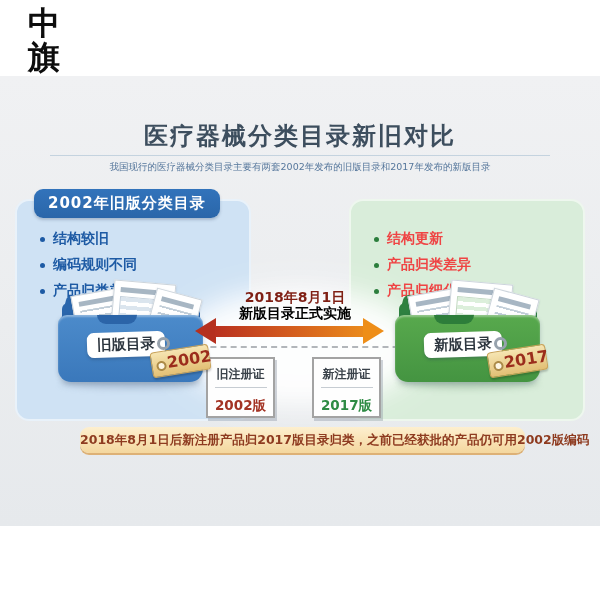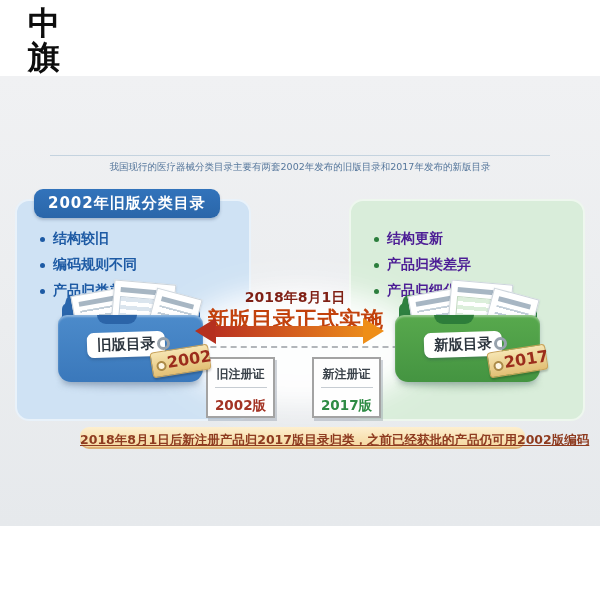--- a/index.html
+++ b/index.html
@@ -34,21 +34,21 @@
   .badge { top:189px; padding:5px 14px; border-radius:9px; color:#ffffff;
            font-size:15px; font-weight:800; letter-spacing:1px; z-index:3;
            box-shadow:0 2px 3px rgba(40,60,90,.25); white-space:nowrap; }
   #badge-old { left:34px; background:linear-gradient(180deg,#3273bb,#2a66a9); }
   #badge-new { left:370px; background:linear-gradient(180deg,#339a4e,#2b8a41); }
   .bullets { top:230px; list-style:none; z-index:3; }
   #bullets-old { left:40px; }
   #bullets-new { left:374px; }
   .bullets li { font-size:14px; font-weight:700; margin-bottom:8px; display:flex; align-items:center; }
   #bullets-old li { color:#1d5aa4; }
-  #bullets-new li { color:#4c1d95; }
+  #bullets-new li { color:#ef4444; }
   .dot { display:inline-block; width:5px; height:5px; border-radius:50%; margin-right:8px; }
   #bullets-old .dot { background:#1d5aa4; }
   #bullets-new .dot { background:#2b7e3c; }
 
   
   #cloud { left:178px; top:288px; width:244px; height:118px; background:#ffffff;
            border-radius:50%; filter:blur(14px); opacity:.95; z-index:2; }
   #dashed-connector { left:180px; top:346px; width:330px; height:0;
                       border-top:2px dashed #b2b6ba; z-index:3; }
 
@@ -102,21 +102,21 @@
   #new-fnotch { left:434px; top:315px; background:#2d7d3a; }
   #new-flabel { left:424px; top:332px; }
   #new-fring  { left:494px; top:337px; }
   #new-ftag   { left:488px; top:348px; }
   #new-fshadow{ left:397px; top:377px; background:rgba(110,150,115,.32); }
 
   
   #date-text  { left:200px; top:289px; width:190px; text-align:center;
                 font-size:14px; font-weight:800; color:#7f1f14; z-index:6; }
   #event-text { left:190px; top:305px; width:210px; text-align:center;
-                font-size:22px; font-weight:800; color:#c2410c; z-index:6; }
+                font-size:14px; font-weight:800; color:#000000; z-index:6; }
   #arrow-shaft { left:215px; top:326px; width:149px; height:11px; z-index:6;
                  background:linear-gradient(90deg,#b93120,#d35c1e,#ea8a1b); }
   #arrow-head-left  { left:195px; top:318px; width:0; height:0; z-index:6;
                       border-top:13px solid transparent; border-bottom:13px solid transparent;
                       border-right:21px solid #b5301f; }
   #arrow-head-right { left:363px; top:318px; width:0; height:0; z-index:6;
                       border-top:13px solid transparent; border-bottom:13px solid transparent;
                       border-left:21px solid #ee8e18; }
 
   
@@ -124,37 +124,38 @@
           box-shadow:2px 3px 0 rgba(150,160,172,.45); text-align:center; z-index:6; }
   #cert-old { left:206px; top:357px; }
   #cert-new { left:312px; top:357px; }
   .cert-title { margin-top:7px; font-size:12px; font-weight:800; color:#3a424a; }
   .cert-divider { width:52px; height:1px; background:#c6ccd2; margin:4px auto 0; }
   .cert-value { margin-top:9px; font-size:13.5px; font-weight:800; }
   #cert-old .cert-value { color:#a33324; }
   #cert-new .cert-value { color:#2e8b44; }
 
   
-  #note-banner { left:80px; top:427px; width:445px; height:20px; border-radius:9px; z-index:6;
+  #note-banner { left:80px; top:427px; width:445px; height:26px; border-radius:9px; z-index:6;
                  background:linear-gradient(180deg,#fdefcf,#f4d79e);
                  box-shadow:0 2px 0 #ddb176; text-align:center; line-height:26px;
-                 font-size:12.5px; font-weight:700; color:#8e3b20; white-space:nowrap;text-decoration:underline; }
+                 font-size:12.5px; font-weight:700; color:#8e3b20; white-space:nowrap; }
 </style>
 </head>
 <body>
 
 <div id="canvas">
 
   <div class="abs" id="logo">
     <span class="logo-char">中</span>
     <span class="logo-char">旗</span>
   </div>
 
   <div class="abs" id="stage"></div>
 
+  <div class="abs" id="page-title">医疗器械分类目录新旧对比</div>
   <div class="abs" id="title-divider"></div>
   <div class="abs" id="page-subtitle">我国现行的医疗器械分类目录主要有两套2002年发布的旧版目录和2017年发布的新版目录</div>
 
   <div class="abs panel" id="panel-old"></div>
   <div class="abs badge" id="badge-old">2002年旧版分类目录</div>
   <ul class="abs bullets" id="bullets-old">
     <li>
         <span class="dot"></span>
         <span>结构较旧</span>
       </li>

